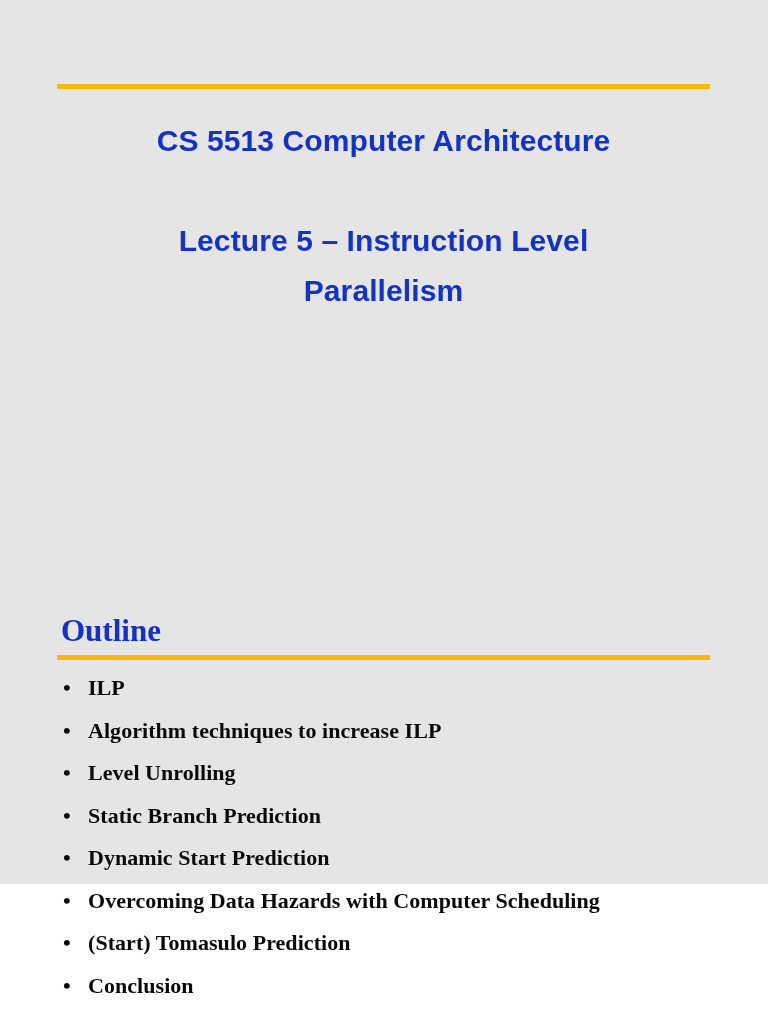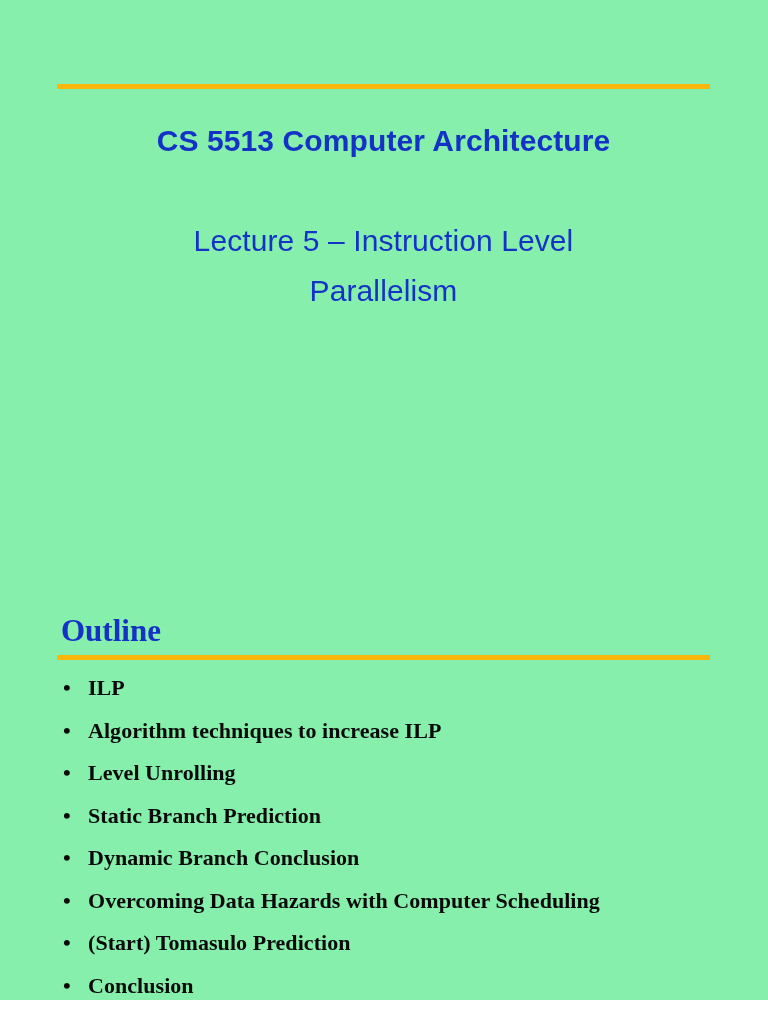--- a/index.html
+++ b/index.html
@@ -13,22 +13,22 @@
     height: 1024px;
     font-family: "Liberation Sans", sans-serif;
     -webkit-font-smoothing: antialiased;
     overflow: hidden;
     position: relative;
   }
 
   .page {
     position: relative;
     width: 768px;
-    height: 1000px;
-    background: #86efac;
+    height: 884px;
+    background: #e5e5e5;
   }
 
   
   .slide-title {
     position: absolute;
     left: 0;
     top: 0;
     width: 768px;
     height: 600px;
   }
@@ -58,21 +58,21 @@
     line-height: 46px;
     color: #1433C6;
     letter-spacing: 0.1px;
     white-space: nowrap;
   }
 
   .deck-subtitle {
     margin: 0;
     padding-top: 52px;
     font-size: 30px;
-    font-weight: normal;
+    font-weight: bold;
     line-height: 50px;
     color: #1433C6;
     letter-spacing: 0.1px;
   }
 
   .deck-subtitle .sub-line-1,
   .deck-subtitle .sub-line-2 {
     display: block;
   }
 
@@ -186,21 +186,21 @@
         <span class="bullet-text">Level Unrolling</span>
       </li>
 
       <li class="bullet-item">
         <span class="dot">•</span>
         <span class="bullet-text">Static Branch Prediction</span>
       </li>
 
       <li class="bullet-item">
         <span class="dot">•</span>
-        <span class="bullet-text">Dynamic Branch Conclusion</span>
+        <span class="bullet-text">Dynamic Start Prediction</span>
       </li>
 
       <li class="bullet-item wrap">
         <span class="dot">•</span>
         <span class="bullet-text">Overcoming Data Hazards with Computer Scheduling</span>
       </li>
 
       <li class="bullet-item">
         <span class="dot">•</span>
         <span class="bullet-text">(Start) Tomasulo Prediction</span>

